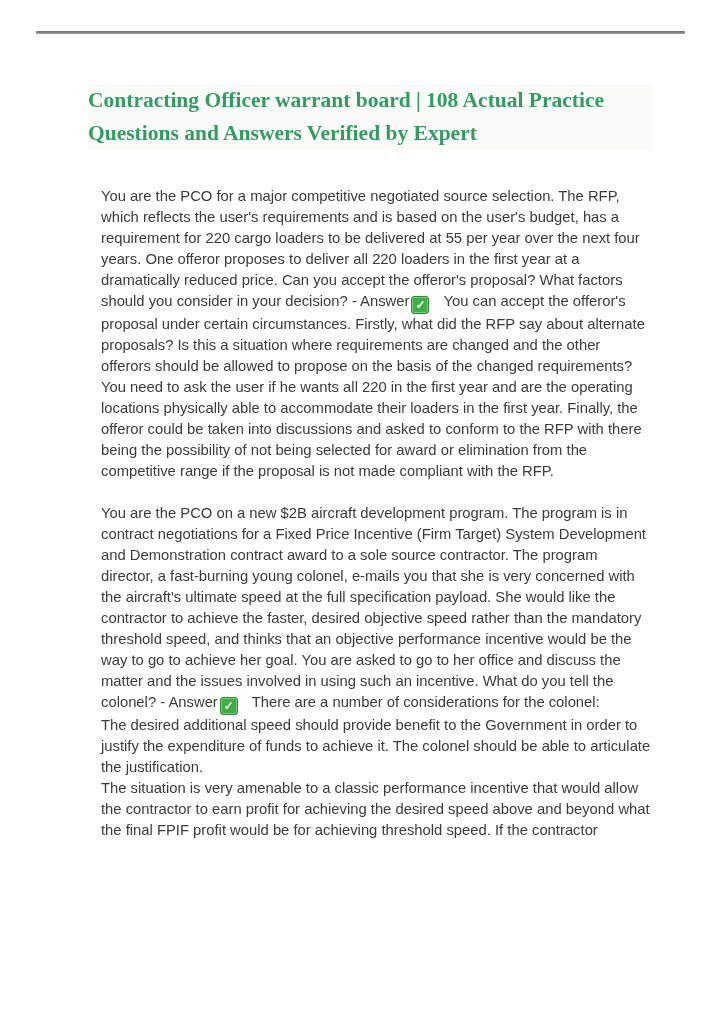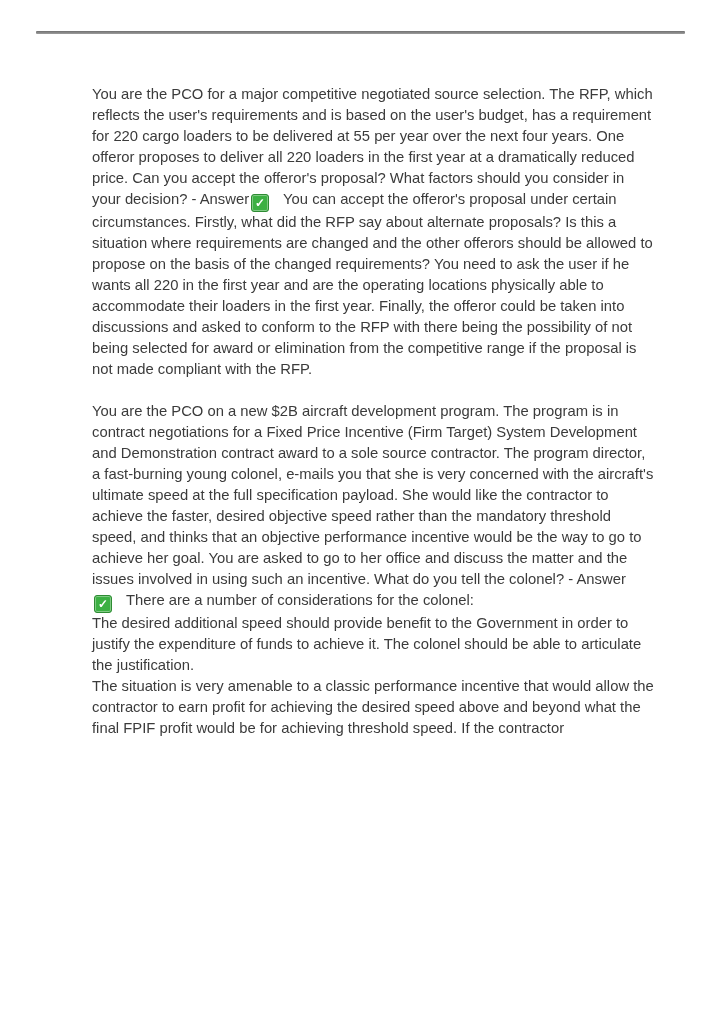--- a/index.html
+++ b/index.html
@@ -38,21 +38,21 @@
     color: #2e9e62;
     margin: 0 0 36px 0;
     background: #fbfbfa;
   }
   .doc-body {
     color: #3b3b3b;
     font-size: 14.8px;
     line-height: 21px;
   }
   .paragraph {
-    margin: 0 0 21px 4px;
+    margin: 0 0 21px 13px;
   }
   .paragraph:last-child {
     margin-bottom: 0;
   }
   .check-icon {
     display: inline-block;
     width: 16px;
     height: 16px;
     margin: 0 14px 0 2px;
     background: #3cb043;
@@ -66,18 +66,19 @@
     vertical-align: -3px;
     box-shadow: inset 0 0 0 1px rgba(255,255,255,0.35);
   }
 </style>
 </head>
 <body>
 
 <div class="page">
   <div class="top-rule"></div>
   <div class="content">
+    <h1 class="doc-title">Contracting Officer warrant board | 108 Actual Practice Questions and Answers Verified by Expert</h1>
     <div class="doc-body">
         <div class="paragraph"><span>You are the PCO for a major competitive negotiated source selection. The RFP, which reflects the user's requirements and is based on the user's budget, has a requirement for 220 cargo loaders to be delivered at 55 per year over the next four years. One offeror proposes to deliver all 220 loaders in the first year at a dramatically reduced price. Can you accept the offeror's proposal? What factors should you consider in your decision? - Answer</span><span class="check-icon">✓</span><span>You can accept the offeror's proposal under certain circumstances. Firstly, what did the RFP say about alternate proposals? Is this a situation where requirements are changed and the other offerors should be allowed to propose on the basis of the changed requirements? You need to ask the user if he wants all 220 in the first year and are the operating locations physically able to accommodate their loaders in the first year. Finally, the offeror could be taken into discussions and asked to conform to the RFP with there being the possibility of not being selected for award or elimination from the competitive range if the proposal is not made compliant with the RFP.</span></div>
         <div class="paragraph"><span>You are the PCO on a new $2B aircraft development program. The program is in contract negotiations for a Fixed Price Incentive (Firm Target) System Development and Demonstration contract award to a sole source contractor. The program director, a fast-burning young colonel, e-mails you that she is very concerned with the aircraft's ultimate speed at the full specification payload. She would like the contractor to achieve the faster, desired objective speed rather than the mandatory threshold speed, and thinks that an objective performance incentive would be the way to go to achieve her goal. You are asked to go to her office and discuss the matter and the issues involved in using such an incentive. What do you tell the colonel? - Answer</span><span class="check-icon">✓</span><span>There are a number of considerations for the colonel:</span><br><span>The desired additional speed should provide benefit to the Government in order to justify the expenditure of funds to achieve it. The colonel should be able to articulate the justification.</span><br><span>The situation is very amenable to a classic performance incentive that would allow the contractor to earn profit for achieving the desired speed above and beyond what the final FPIF profit would be for achieving threshold speed. If the contractor</span></div>
       </div>
   </div>
 </div>
 
 </body></html>

